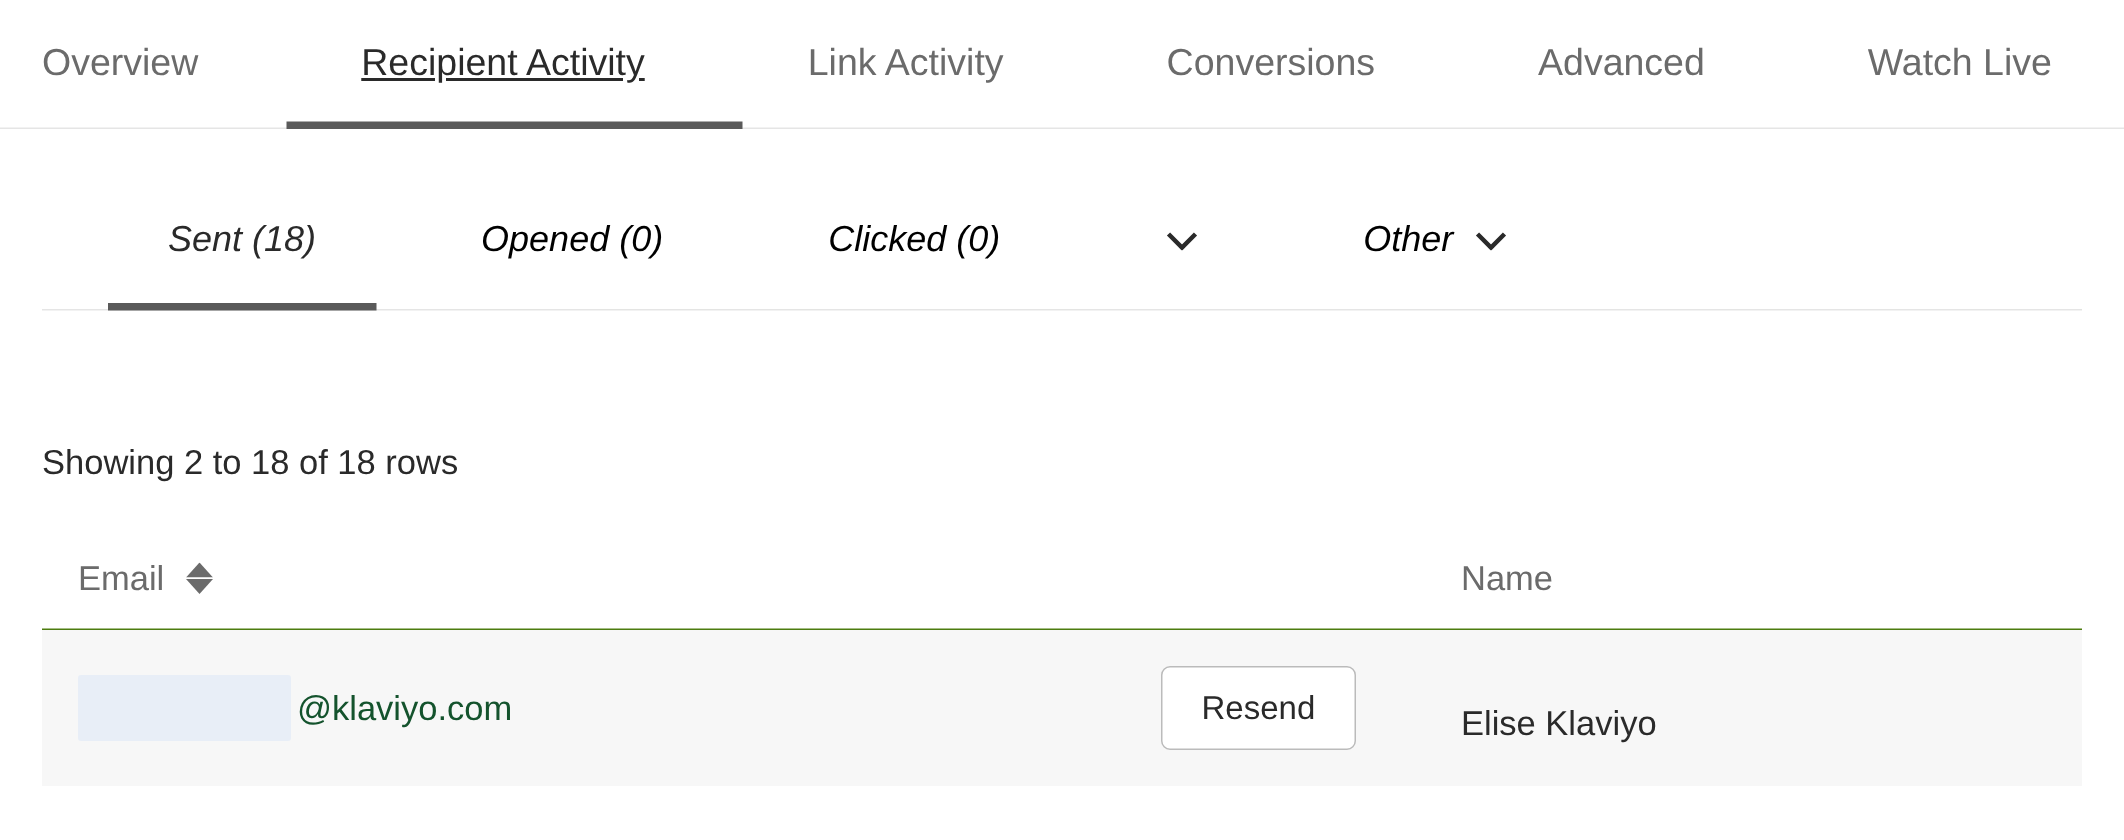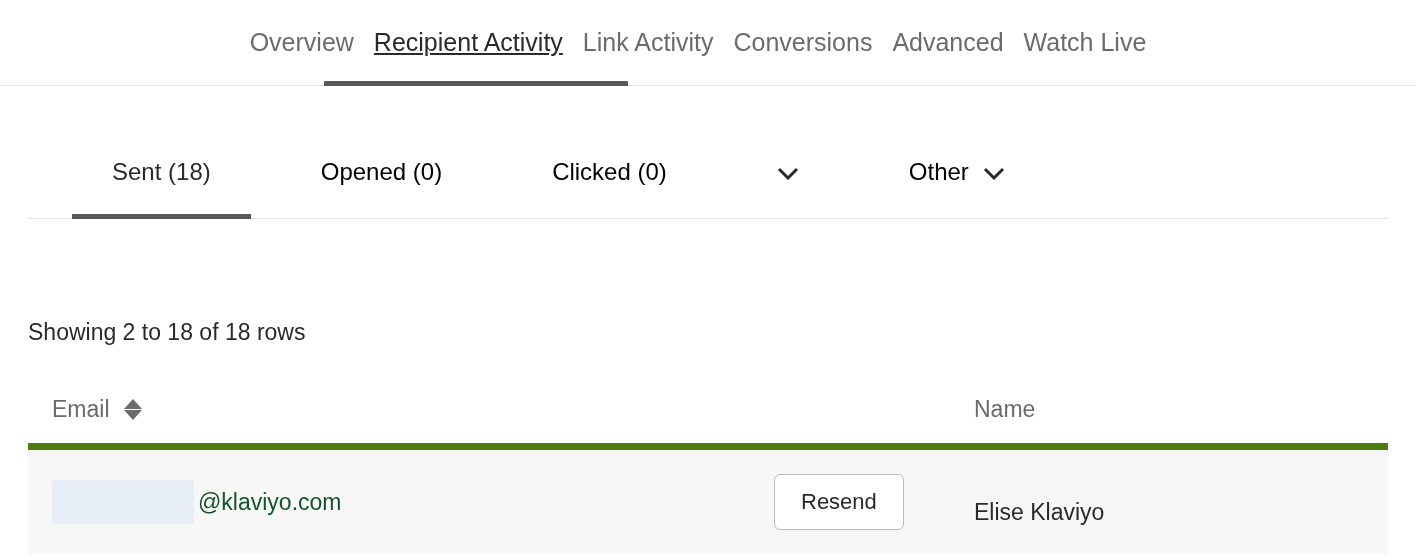--- a/index.html
+++ b/index.html
@@ -8,21 +8,21 @@
       padding: 0;
     }
     body {
       font-family: -apple-system, BlinkMacSystemFont, 'Segoe UI', Helvetica, Arial, sans-serif;
       background: #ffffff;
       color: #202020;
       width: 1416px;
     }
     .main-tabs {
       display: flex;
-      justify-content: center;
+      justify-content: space-between;
       border-bottom: 1px solid #e5e5e5;
       padding: 0 28px;
     }
     .main-tab {
       font-size: 25px;
       color: #6b6b6b;
       padding: 28px 20px 28px 0;
       cursor: pointer;
       position: relative;
     }
@@ -44,21 +44,22 @@
     }
     .main-tabs .main-tab:nth-child(2).active::after {
       left: -50px;
       right: -45px;
     }
     .sub-tabs {
       display: flex;
       gap: 110px;
       padding: 60px 0 0 84px;
       border-bottom: 1px solid #e5e5e5;
-      margin: 12px 28px;
+      margin: 0 28px;
+      font-style: italic;
     }
     .sub-tab {
       font-size: 24px;
       color: #000000;
       padding-bottom: 32px;
       cursor: pointer;
       position: relative;
       display: flex;
       align-items: center;
       gap: 14px;
@@ -89,21 +90,21 @@
       font-size: 23px;
       color: #2a2a2a;
       padding: 88px 0 0 28px;
     }
     .table-container {
       margin: 50px 28px 0 28px;
     }
     .table-header {
       display: flex;
       padding: 0 24px 20px 24px;
-      border-bottom: 7px solid #4d7c0f;
+      border-bottom: 1px solid #4d7c0f;
     }
     .col-email {
       flex: 1;
       display: flex;
       align-items: center;
       gap: 14px;
       font-size: 23px;
       color: #6b6b6b;
     }
     .col-action {

